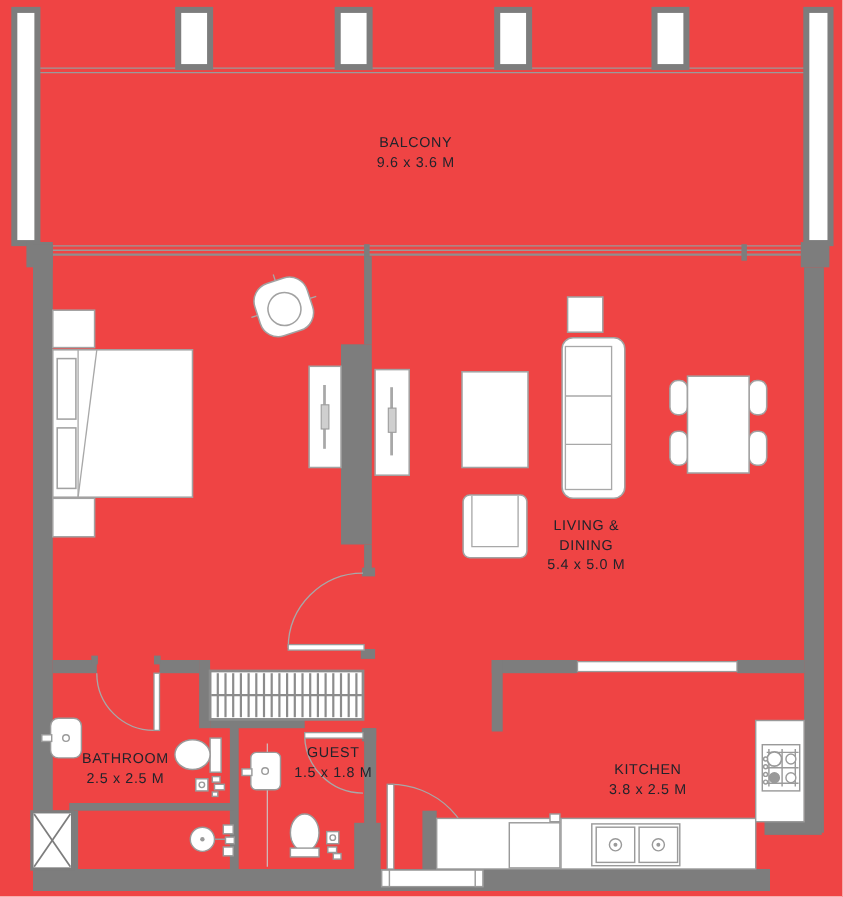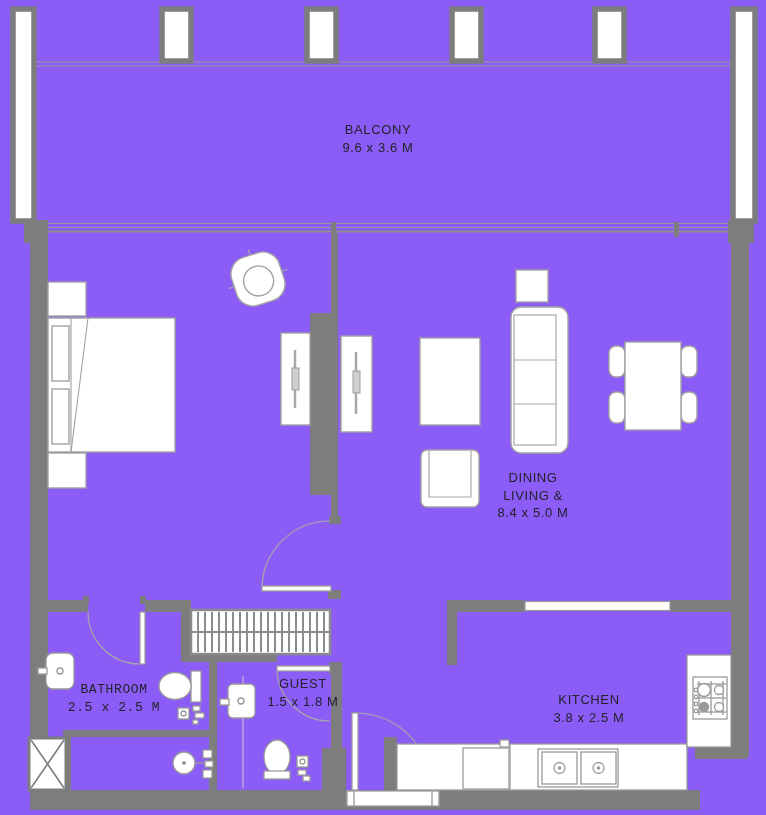--- a/index.html
+++ b/index.html
@@ -1,16 +1,16 @@
 <!DOCTYPE html>
 <html><head>
 <meta charset="utf-8">
 <style>
   html,body{margin:0;padding:0;background:#fff;}
-  .plan{position:relative;width:766px;height:815px;background:#8b5cf6;overflow:hidden;
+  .plan{position:relative;width:766px;height:815px;background:#ef4444;overflow:hidden;
         font-family:"Liberation Sans",sans-serif;}
   .plan svg{position:absolute;left:0;top:0;}
   .wall{fill:#7d7d7d;stroke:none;}
   .col{fill:#ffffff;stroke:#7d7d7d;stroke-width:5.5;}
   .thin{stroke:#9a9a9a;stroke-width:1.2;fill:none;}
   .thin2{stroke:#8f8f8f;stroke-width:2;fill:none;}
   .furn{fill:#ffffff;stroke:#a2a2a2;stroke-width:1.4;}
   .furnline{stroke:#a8a8a8;stroke-width:1.2;fill:none;}
   .fix{fill:#ffffff;stroke:#9a9a9a;stroke-width:1.3;}
   .fixfill{fill:#9a9a9a;stroke:none;}
@@ -286,25 +286,25 @@
     <circle cx="696" cy="704" r="1.8" class="fix"></circle>
     <circle cx="696" cy="711" r="1.8" class="fix"></circle>
   </g>
 </svg>
 
 <div class="room-label" style="left:288px;top:121px;width:180px;">
   <span>BALCONY</span>
   <span>9.6 x 3.6 M</span>
 </div>
 <div class="room-label" style="left:443px;top:469px;width:180px;">
+  <span>LIVING &amp;</span>
   <span>DINING</span>
-  <span>LIVING &amp;</span>
-  <span>8.4 x 5.0 M</span>
-</div>
-<div class="room-label" style="left:24px;top:681px;width:180px;font-family:Liberation Mono, monospace;">
+  <span>5.4 x 5.0 M</span>
+</div>
+<div class="room-label" style="left:24px;top:681px;width:180px;">
   <span>BATHROOM</span>
   <span>2.5 x 2.5 M</span>
 </div>
 <div class="room-label" style="left:213px;top:675px;width:180px;">
   <span>GUEST</span>
   <span>1.5 x 1.8 M</span>
 </div>
 <div class="room-label" style="left:499px;top:673px;width:180px;margin-top:18px;">
   <span>KITCHEN</span>
   <span>3.8 x 2.5 M</span>

